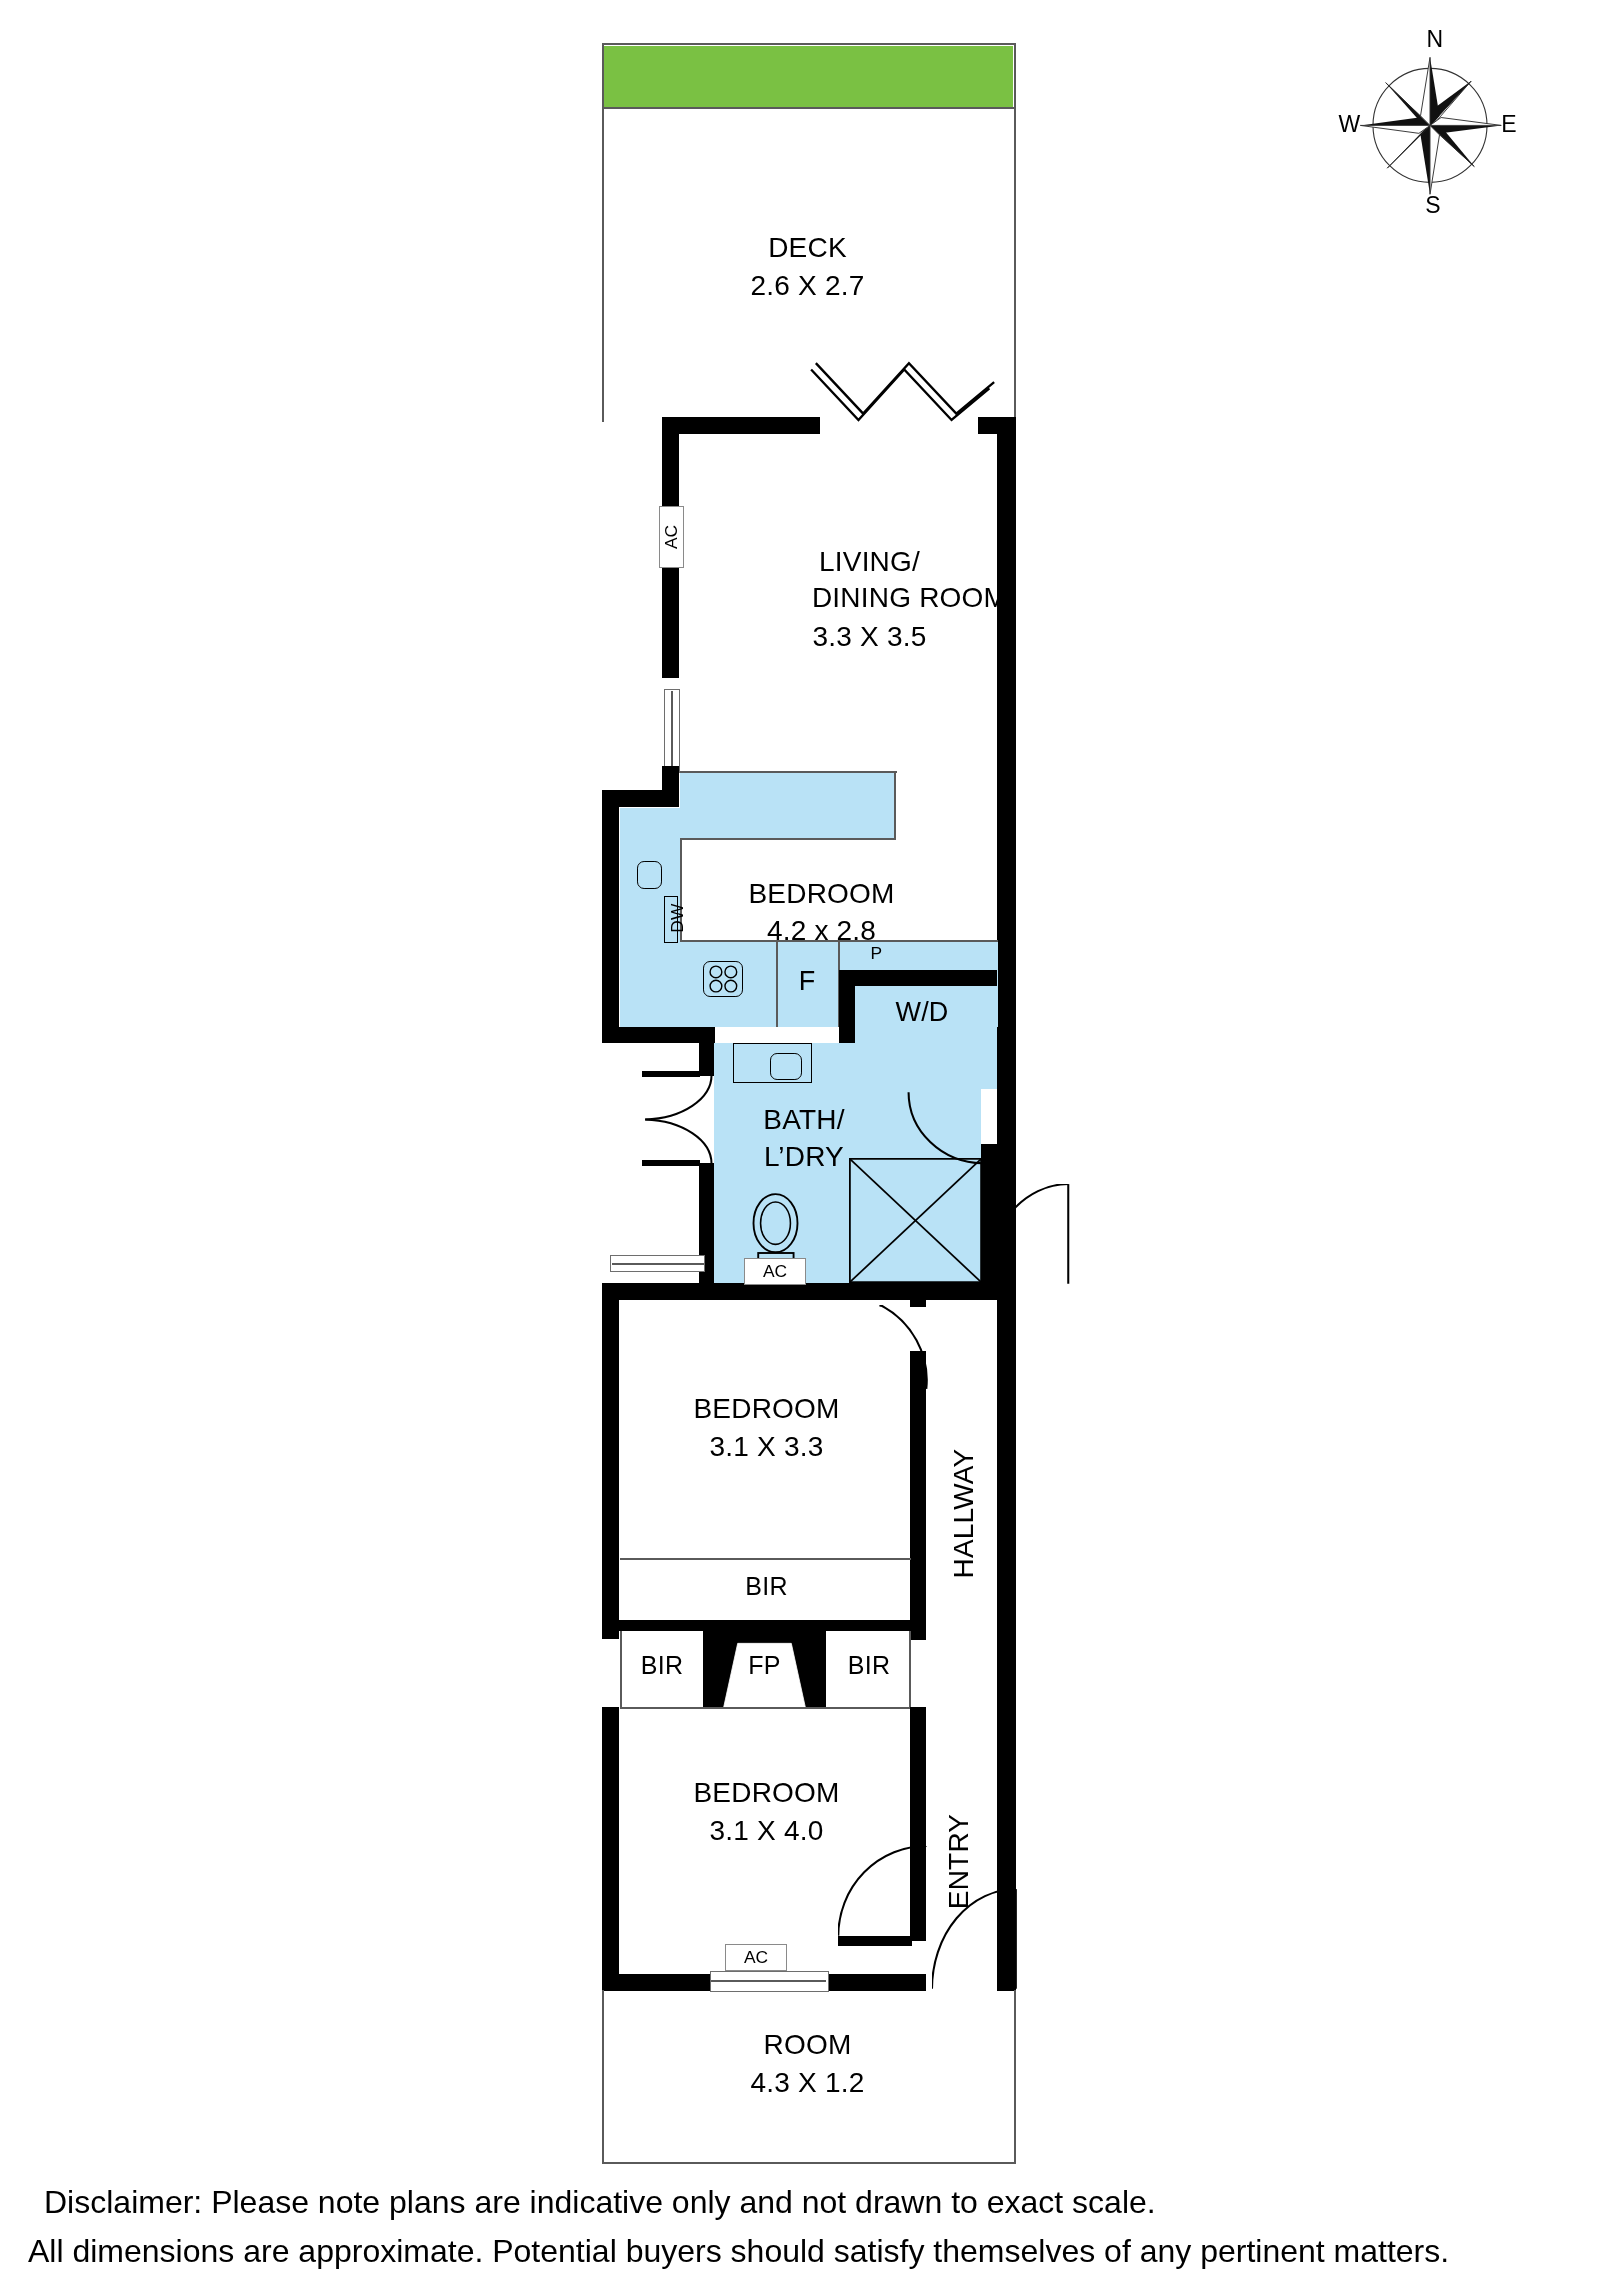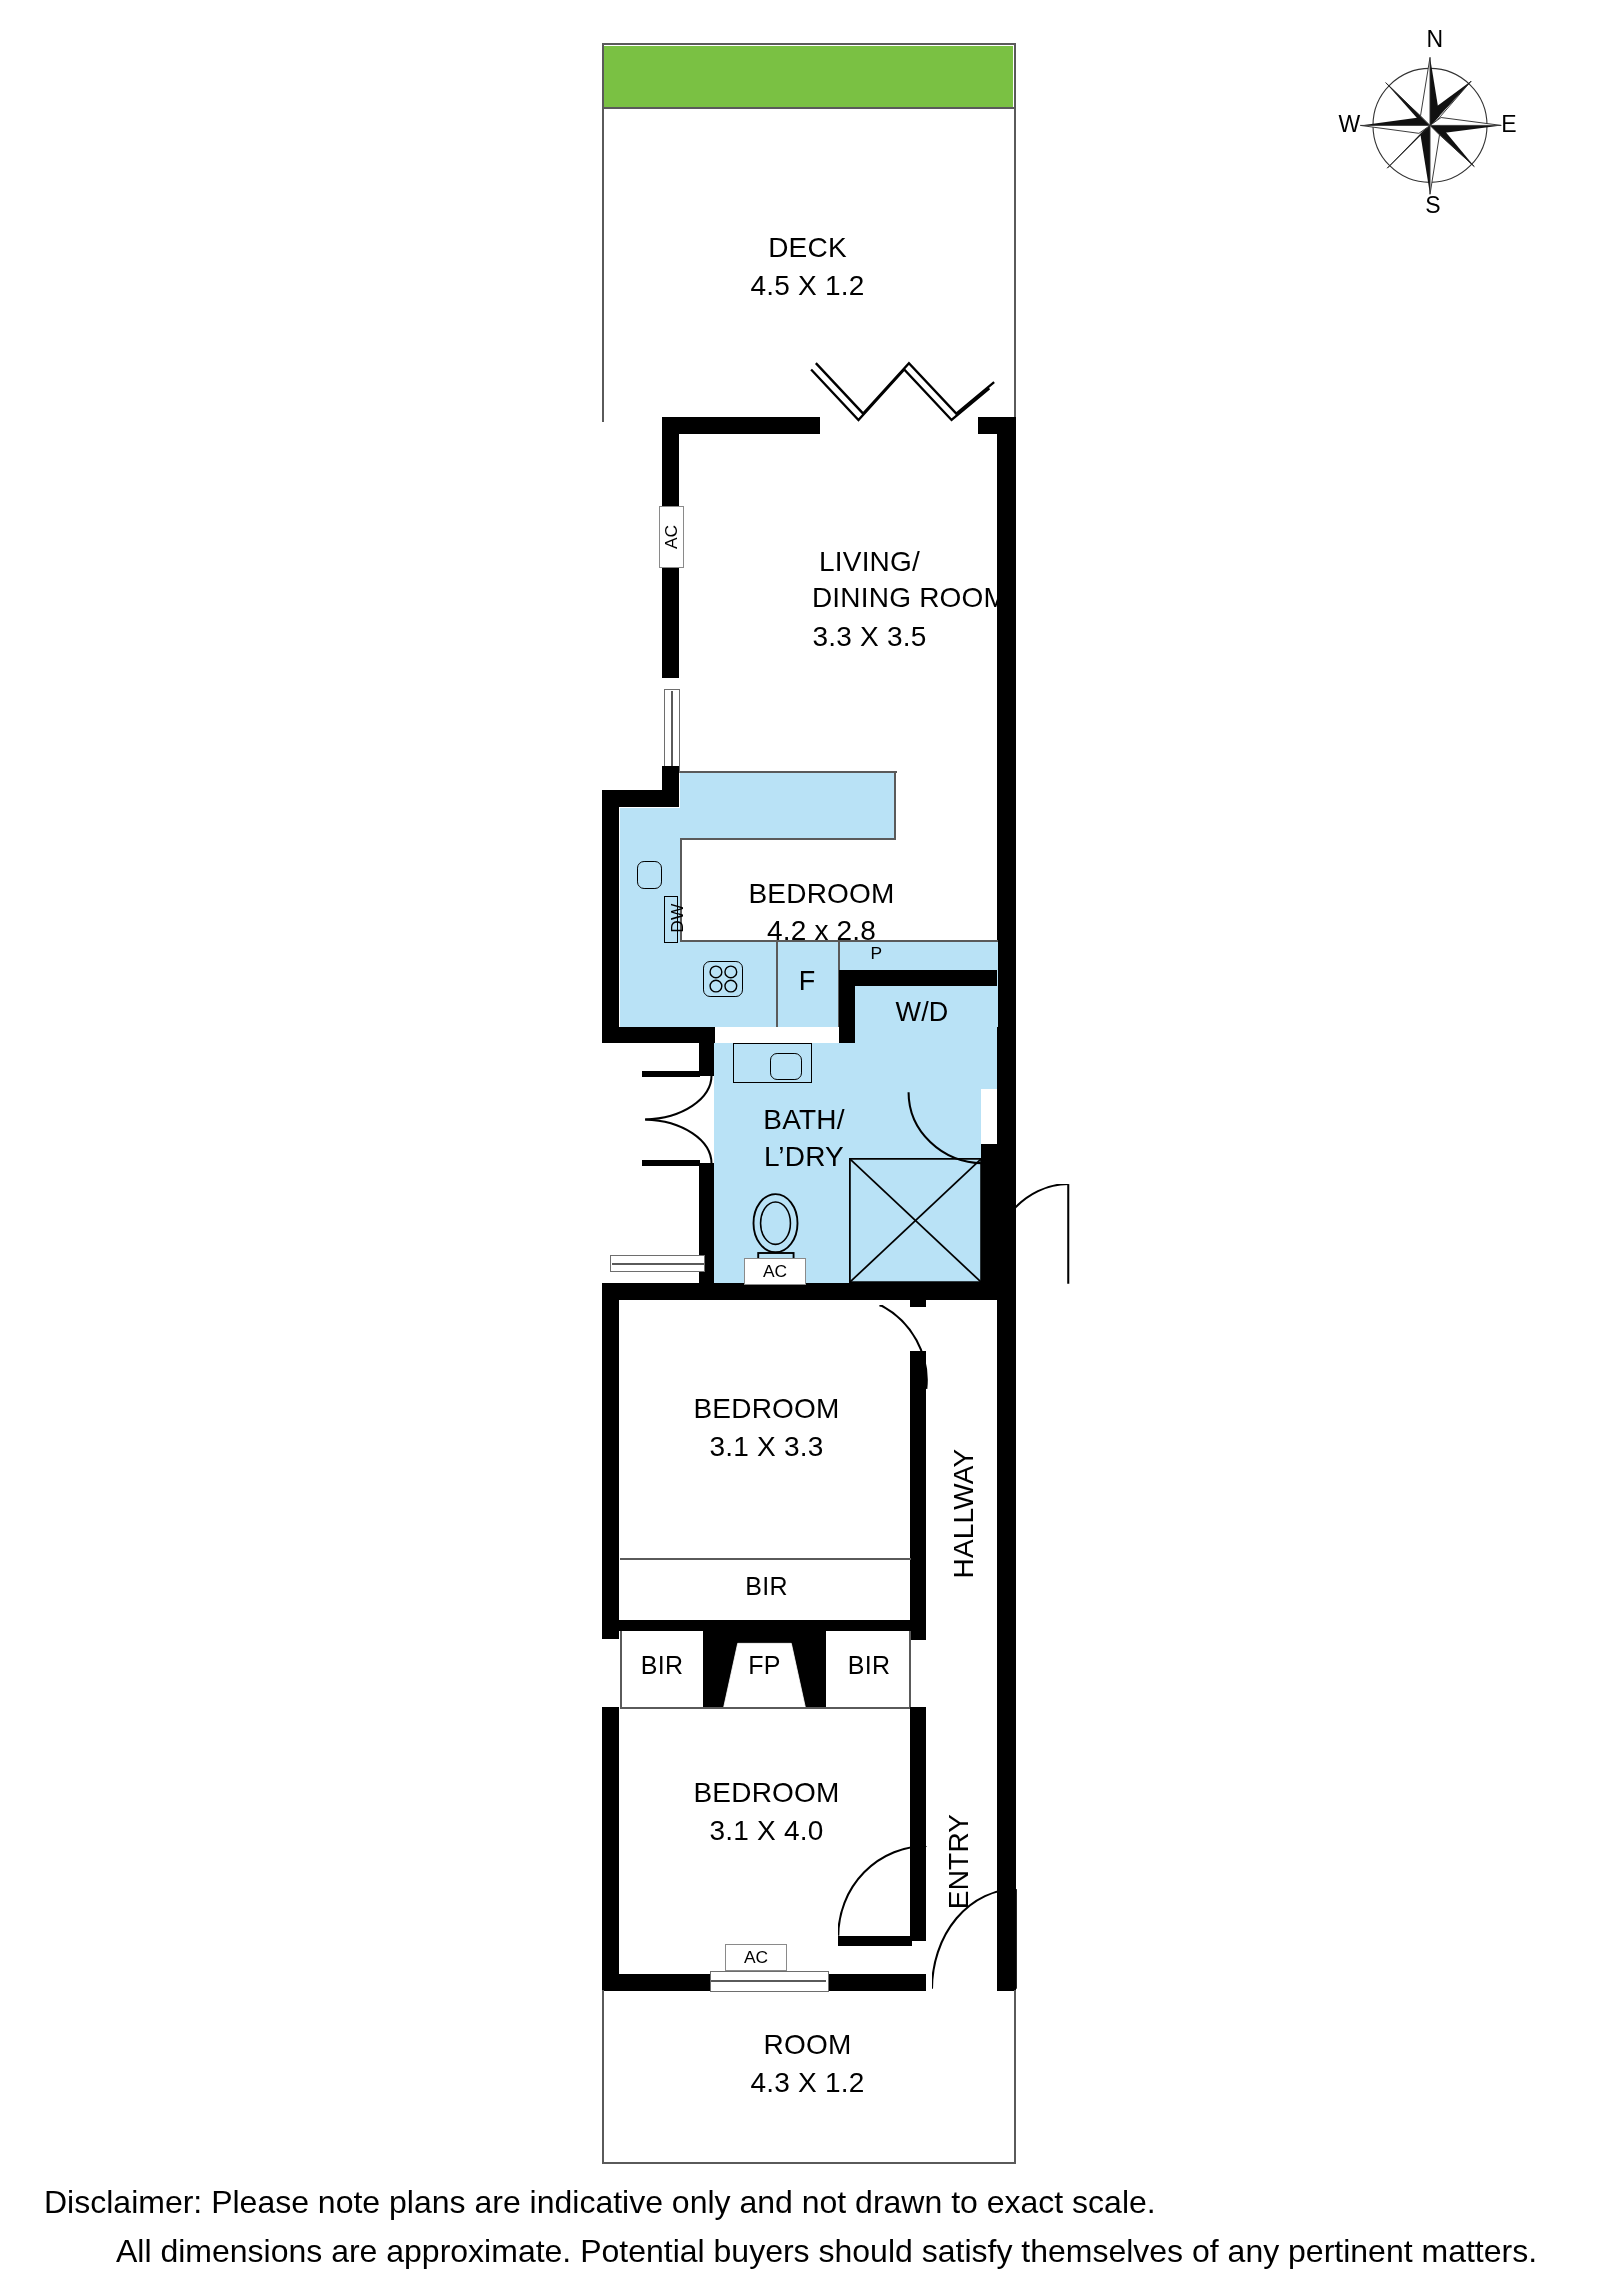--- a/index.html
+++ b/index.html
@@ -121,21 +121,21 @@
   </div>
 
   <div class="thinline" style="left:602px; top:43px; width:2.4px; height:379px;"></div>
   <div class="thinline" style="left:1014px; top:43px; width:2.4px; height:379px;"></div>
   <div class="thinline" style="left:602px; top:43px; width:414px; height:2.4px;"></div>
 
   <div class="green abs" style="left:604px; top:46px; width:409px; height:62px;"></div>
   <div class="thinline" style="left:602px; top:107px; width:414px; height:2.4px;"></div>
 
   <div class="lbl room-name" style="left:681px; top:231px; width:253px;">DECK</div>
-  <div class="lbl room-dims" style="left:681px; top:269px; width:253px;">4.5 X 1.2</div>
+  <div class="lbl room-dims" style="left:681px; top:269px; width:253px;">2.6 X 2.7</div>
 
   <svg class="abs" style="left:806px; top:360px; width:198px; height:71px;" viewBox="0 0 250 90" width="198" height="71">
     <polyline points="6,12 66,76 124,12 184,76 232,36" fill="none" stroke="#000" stroke-width="3"></polyline>
     <polyline points="12,4 72,68 130,4 190,68 238,28" fill="none" stroke="#000" stroke-width="3"></polyline>
   </svg>
 
   <div class="wall" style="left:662px; top:417px; width:17.4px; height:261px;"></div>
 
   <div class="wall" style="left:662px; top:417px; width:158px; height:17.4px;"></div>
 
@@ -300,16 +300,16 @@
   <div class="wall" style="left:997px; top:1974px; width:19px; height:17.4px;"></div>
 
   <div class="thinline" style="left:602px; top:1990px; width:2.4px; height:174px;"></div>
   <div class="thinline" style="left:1014px; top:1990px; width:2.4px; height:174px;"></div>
   <div class="thinline" style="left:602px; top:2162px; width:414px; height:2.4px;"></div>
 
   <div class="lbl room-name" style="left:681px; top:2028px; width:253px;">ROOM</div>
   <div class="lbl room-dims" style="left:681px; top:2066px; width:253px;">4.3 X 1.2</div>
 
   <div class="disclaimer" style="left:44px; top:2171px; width:1549px;">Disclaimer: Please note plans are indicative only and not drawn to exact scale.</div>
-  <div class="disclaimer" style="left:44px; top:2220px; width:1565px;text-align:center;">All dimensions are approximate. Potential buyers should satisfy themselves of any pertinent matters.</div>
+  <div class="disclaimer" style="left:28px; top:2220px; width:1565px;">All dimensions are approximate. Potential buyers should satisfy themselves of any pertinent matters.</div>
 
 </div>
 
 
 </body></html>

